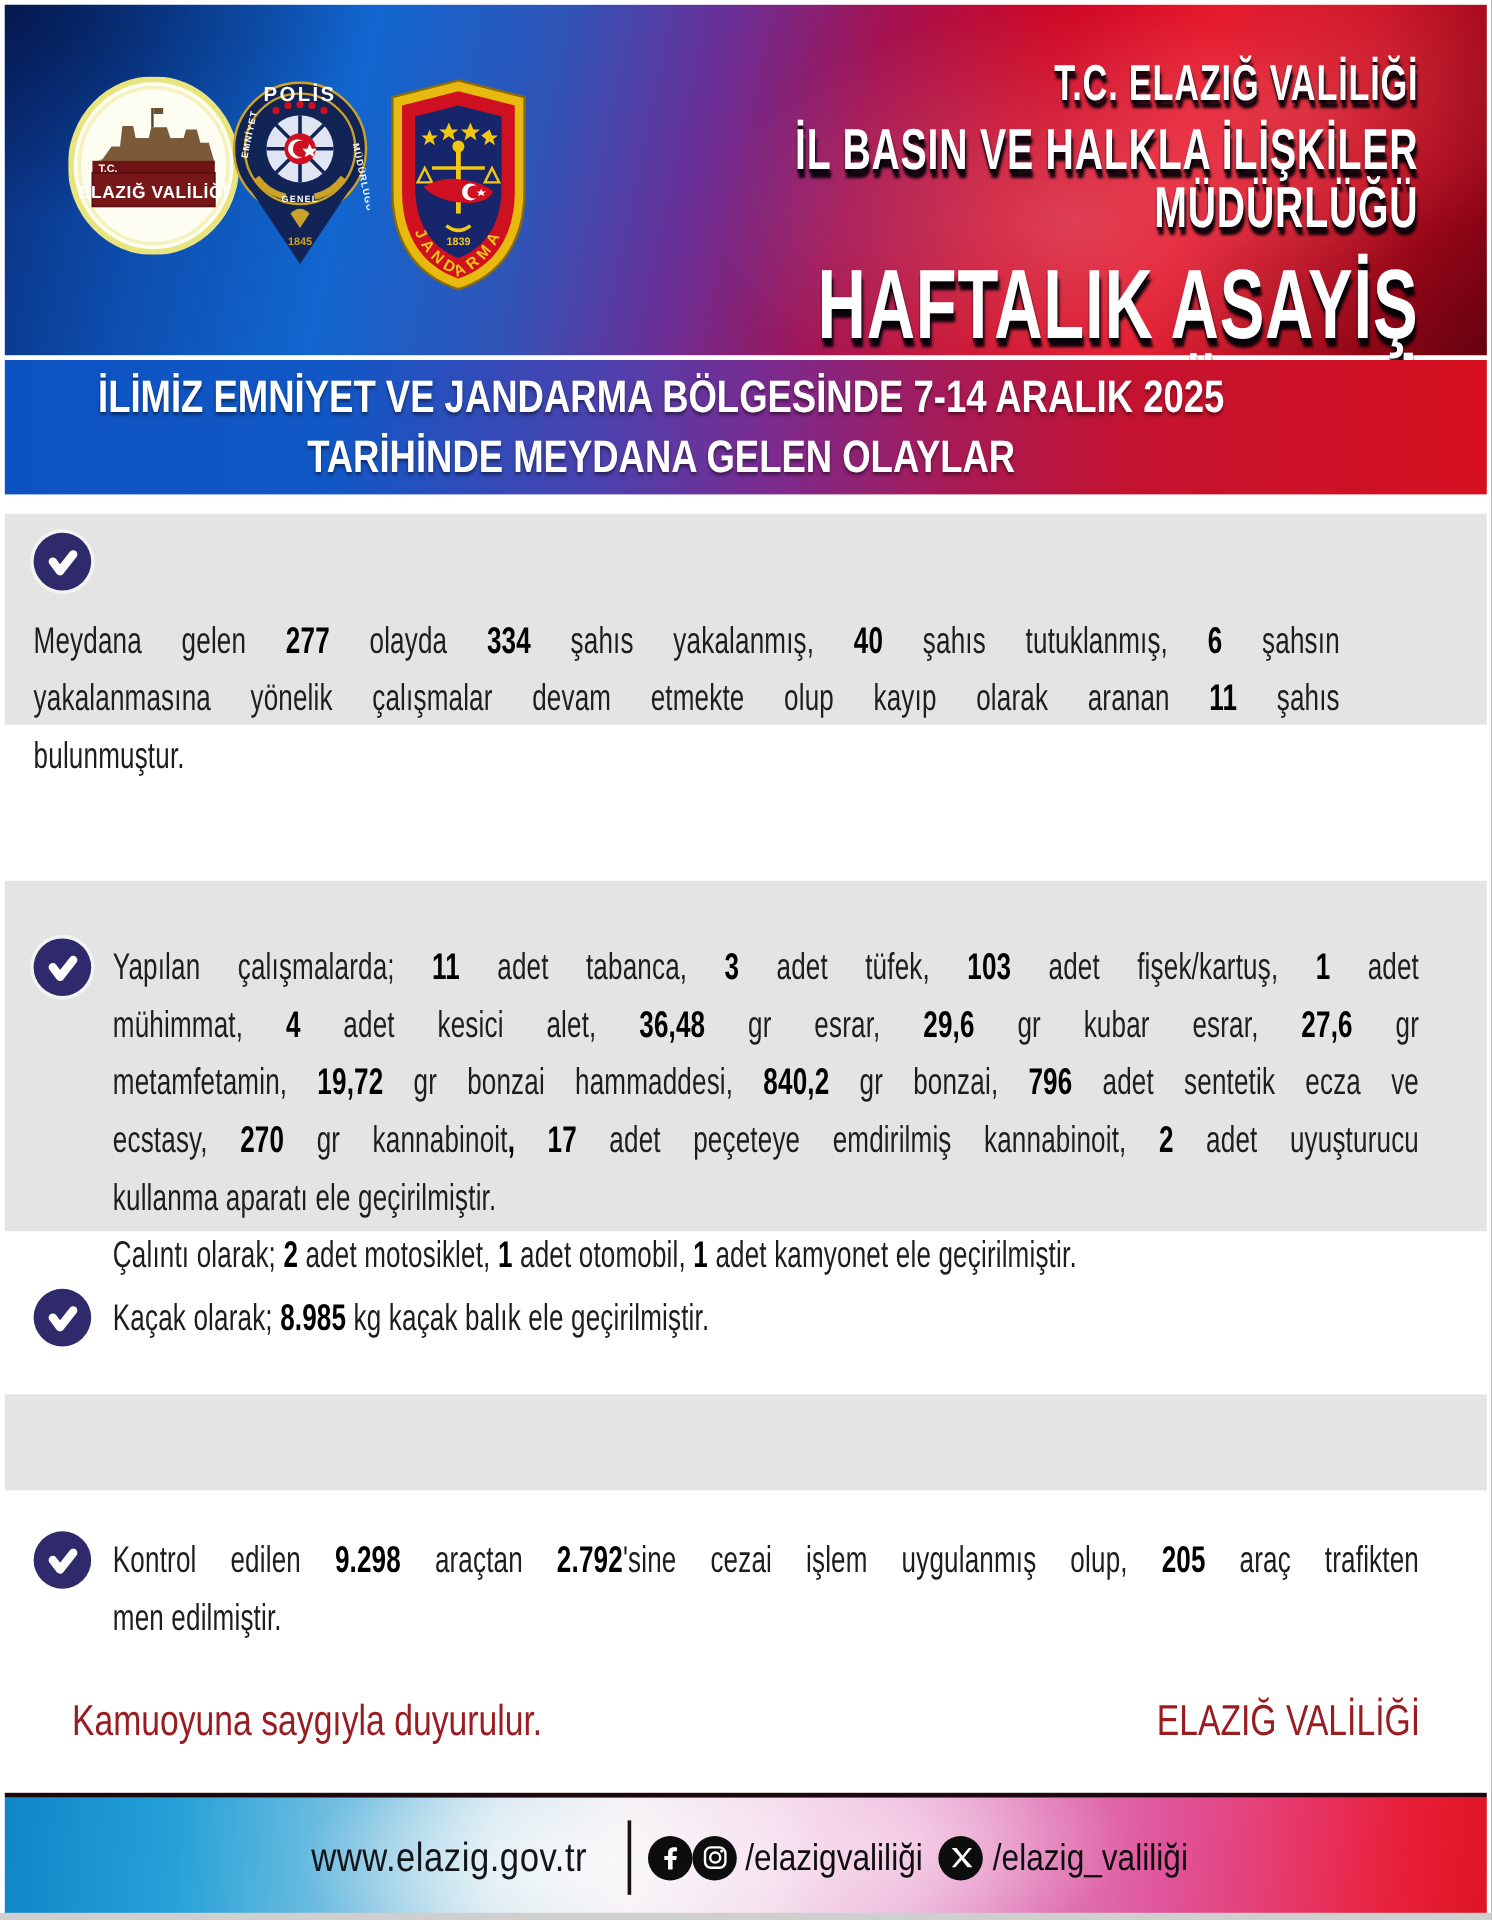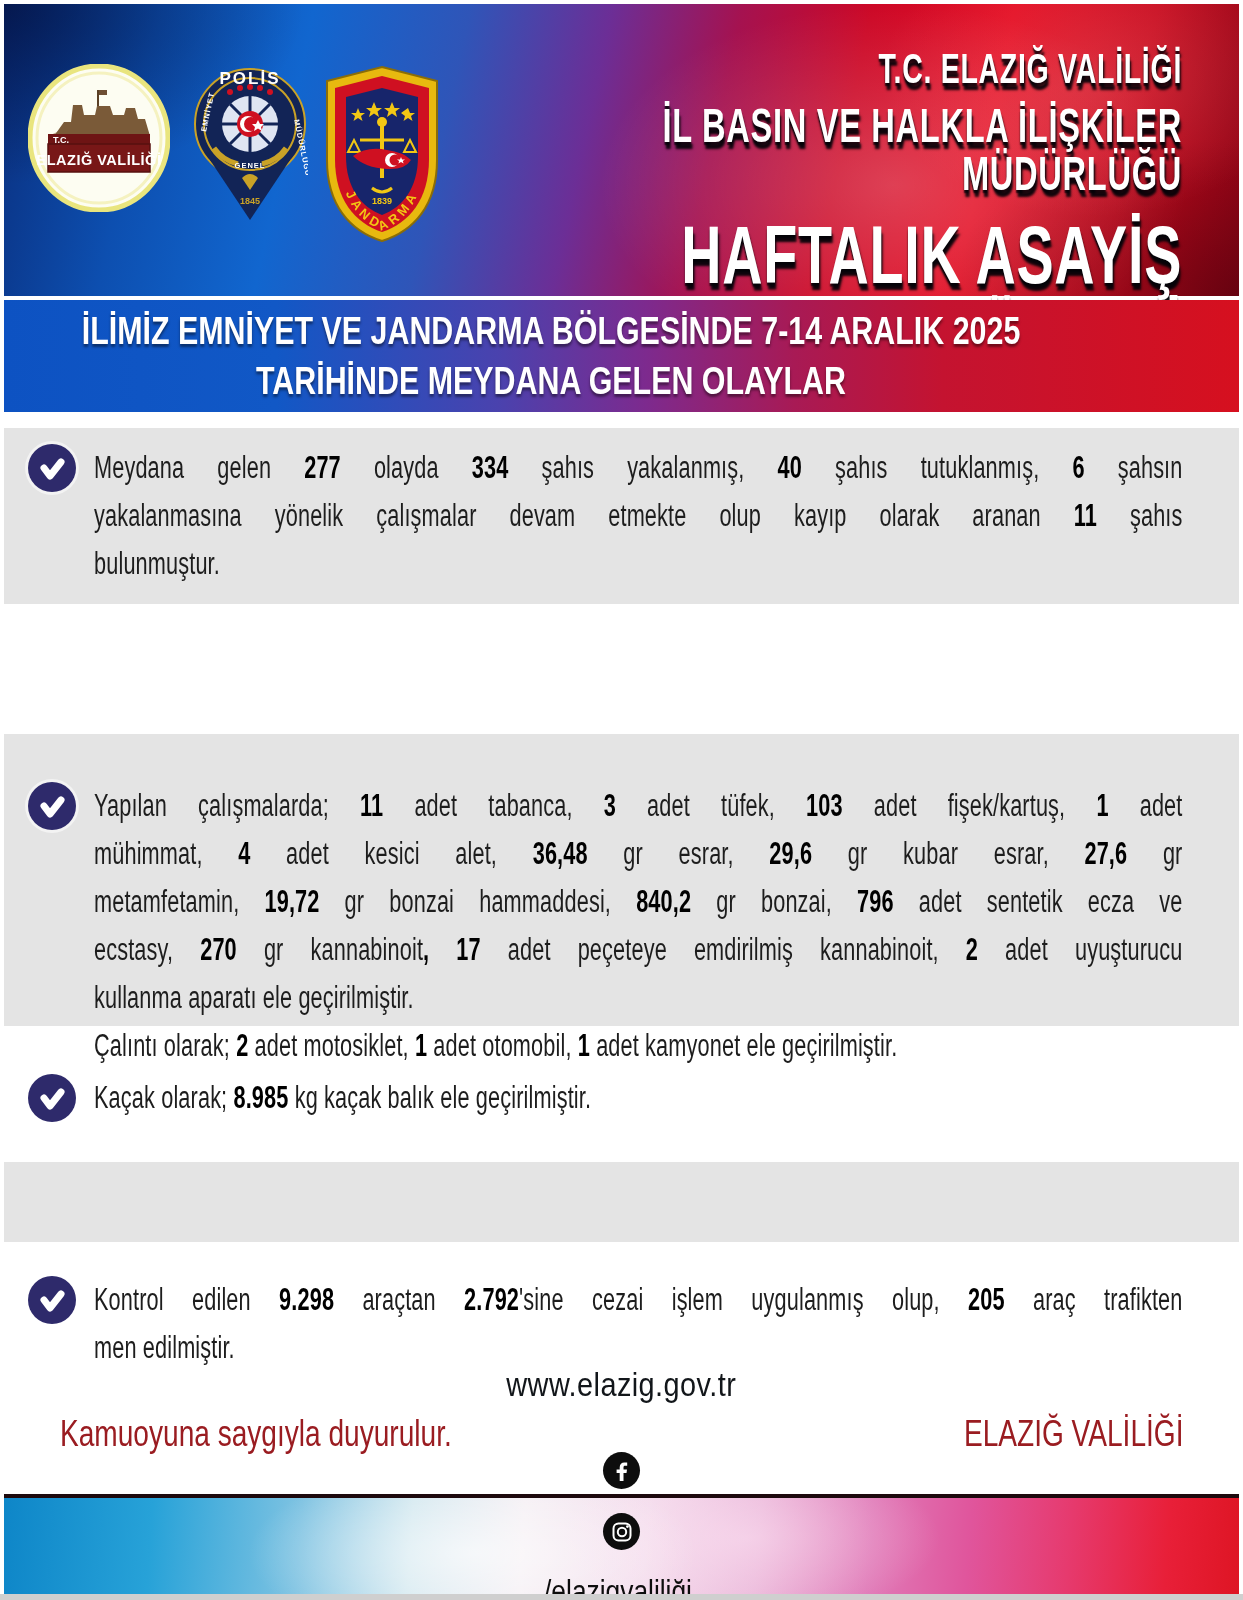--- a/index.html
+++ b/index.html
@@ -12,21 +12,21 @@
   .header{
     position:absolute;left:4px;right:4px;top:4px;height:292px;
     background:
       radial-gradient(ellipse 420px 260px at 72% 62%, rgba(255,255,255,0.22), rgba(255,255,255,0) 70%),
       radial-gradient(ellipse 300px 200px at 88% 25%, rgba(255,150,150,0.25), rgba(255,150,150,0) 70%),
       radial-gradient(ellipse 500px 300px at 0% 0%, rgba(0,5,40,0.55), rgba(0,5,40,0) 60%),
       radial-gradient(ellipse 500px 260px at 100% 100%, rgba(60,0,10,0.45), rgba(60,0,10,0) 60%),
       linear-gradient(102deg,#0a2f7e 0%,#0d4fb0 12%,#1166cf 24%,#2f55b8 36%,#6c2e96 47%,#a51250 57%,#cc0826 67%,#e30c22 78%,#c60a1e 89%,#8a0415 100%);
   }
   .logo{position:absolute;}
-  .logo-valilik{left:24px;top:60px;}
+  .logo-valilik{left:53px;top:60px;}
   .logo-polis{left:188px;top:58px;}
   .logo-jandarma{left:316px;top:60px;}
   .header-titles{
     position:absolute;right:57px;top:44px;width:1020px;
     text-align:right;color:#ffffff;font-weight:bold;
     transform:scaleX(0.68);transform-origin:right top;
     text-shadow:2px 7px 3px rgba(3,3,8,0.95), 0 3px 2px rgba(3,3,8,0.85);
     line-height:1;
   }
   .ht1{font-size:42px;margin-bottom:12px;letter-spacing:1px;}
@@ -47,21 +47,21 @@
   
   .band{position:absolute;left:4px;right:4px;background:#e4e4e4;}
   .band1{top:428px;height:176px;}
   .band2{top:734px;height:292px;}
   .band3{top:1162px;height:80px;}
   
   .bullet{
     position:absolute;left:28px;right:34px;
     display:flex;align-items:flex-start;gap:18px;
   }
-  .b0{top:444px;} .b1{top:622px;} .b2{top:782px;} .b3{top:1074px;justify-content:space-between;} .b4{top:1170px;} .b5{top:1276px;}
+  .b0{top:444px;flex-direction:column;} .b1{top:622px;} .b2{top:782px;} .b3{top:1074px;justify-content:space-between;} .b4{top:1170px;} .b5{top:1276px;}
   .check{
     flex:0 0 48px;width:48px;height:48px;border-radius:50%;
     background:#2e2a6b;display:flex;align-items:center;justify-content:center;
     box-shadow:0 0 0 3px rgba(255,255,255,0.55);
   }
   .btextwrap{flex:1 1 auto;overflow:visible;}
   .btext{
     width:1555px;transform:scaleX(0.7);transform-origin:left top;
     font-size:31px;line-height:48px;color:#1d1d1d;letter-spacing:0.2px;
   }
@@ -77,21 +77,21 @@
   .closeleft{transform-origin:left center;}
   .closeright{transform-origin:right center;}
   
   .footer{
     position:absolute;left:4px;right:4px;top:1494px;height:100px;
     border-top:4px solid #1d090d;
     background:
       radial-gradient(ellipse 300px 120px at 38% 55%, rgba(255,255,255,0.65), rgba(255,255,255,0) 75%),
       radial-gradient(ellipse 260px 110px at 60% 40%, rgba(255,230,245,0.5), rgba(255,230,245,0) 75%),
       linear-gradient(94deg,#0e86c8 0%,#27a2d8 12%,#7fc3e2 24%,#cfe6ee 33%,#f4eef3 42%,#f3dcec 52%,#eab7d9 61%,#e07bb8 70%,#e0559c 78%,#e63a6e 86%,#e81f38 94%,#de1524 100%);
-    display:flex;align-items:center;justify-content:center;gap:24px;flex-direction:column;
+    display:flex;align-items:center;justify-content:center;
   }
   .site{font-size:34px;color:#12161a;letter-spacing:0.5px;transform:scaleX(0.85);}
   .fdivider{width:3px;height:62px;background:#141414;margin:0 14px;}
   .sicon{width:37px;height:37px;border-radius:50%;background:#0d0d0d;display:flex;align-items:center;justify-content:center;flex:0 0 auto;}
   .handle{font-size:31px;color:#0d0d0d;transform:scaleX(0.85);white-space:nowrap;margin-left:-6px;}
   .bottom-strip{position:absolute;left:0;right:0;bottom:0;height:6px;background:#cfcfcf;}
   svg text{font-family:"Liberation Sans",sans-serif;}
 </style>
 </head>
 <body>

